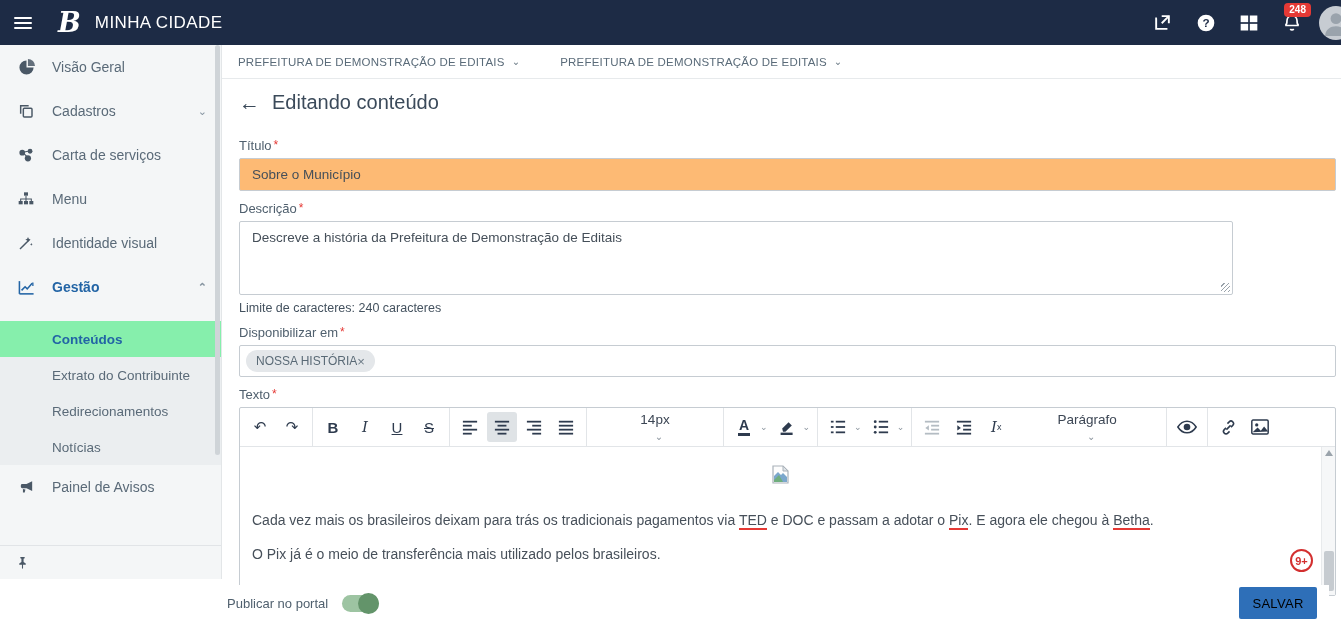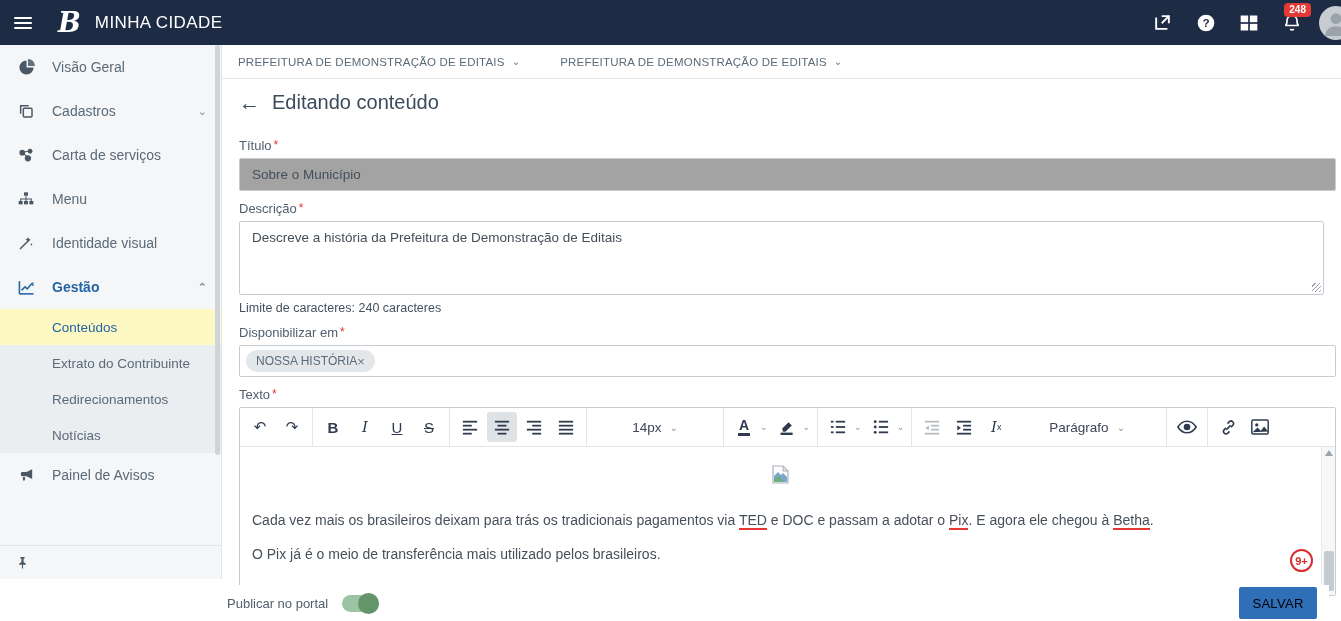--- a/index.html
+++ b/index.html
@@ -29,21 +29,21 @@
     background:#f4f6f7; border-right:1px solid #e3e6e8; z-index:20; }
   .side-item { height:44px; display:flex; align-items:center; padding:0 14px 0 16px;
     color:#5a6a78; font-size:14px; cursor:pointer; }
   .side-item .s-icon { width:20px; margin-right:16px; display:flex; justify-content:center; color:#4a5866; }
   .side-item .chev { margin-left:auto; color:#8795a1; font-size:11px; }
   .side-item.active { color:#2264a5; font-weight:bold; }
   .side-item.active .s-icon { color:#2264a5; }
   .submenu { background:#ebeef0; }
   .sub-item { height:36px; display:flex; align-items:center; padding-left:52px;
     color:#5a6a78; font-size:13.5px; cursor:pointer; }
-  .sub-item.active { background:#fef9c3; color:#2264a5; font-weight:normal; }
+  .sub-item.active { background:#86efac; color:#2264a5; font-weight:bold;margin-top:12px; }
   .side-bottom { position:absolute; bottom:0; left:0; width:100%; height:34px;
     border-top:1px solid #e1e4e7; display:flex; align-items:center; padding-left:16px; }
   .side-scroll { position:absolute; top:0; right:1px; width:5px; height:100%; }
   .side-scroll .thumb { position:absolute; top:0; width:5px; height:410px; background:#cfd4d8; border-radius:3px; }
 
   
   .context-bar { position:absolute; top:45px; left:222px; width:1119px; height:34px;
     background:#fff; border-bottom:1px solid #e7eaec; display:flex; align-items:center; padding:0 14px 0 16px; z-index:10; }
   .entity-sel { display:flex; align-items:center; gap:7px; color:#5a6b79; font-size:11.5px;
     letter-spacing:.2px; cursor:pointer; margin-right:40px; }
@@ -53,22 +53,22 @@
   
   .main { position:absolute; top:79px; left:222px; width:1119px; height:542px; background:#fff; }
   .page-title-row { display:flex; align-items:center; gap:12px; padding:12px 0 0 17px; color:#3b4a5a; }
   .back-arrow { font-size:21px; cursor:pointer; line-height:1; color:#3b4a5a; }
   .page-title { font-size:20px; }
 
   .form { padding:14px 0 0 17px; width:1098px; }
   .f-label { font-size:13px; color:#50606e; margin:10px 0 5px; }
   .req { color:#e53935; margin-left:2px; font-size:12px; vertical-align:top; }
   .t-input { width:1097px; height:33px; border:1px solid #c6ccd2; border-radius:2px;
-    padding:0 12px; font-size:13.5px; color:#454f59; font-family:"Liberation Sans",sans-serif; background:#a3a3a3; }
-  .t-area { position:relative; width:1085px; height:74px; border:1px solid #c6ccd2; border-radius:2px; background:#fff; }
+    padding:0 12px; font-size:13.5px; color:#454f59; font-family:"Liberation Sans",sans-serif; background:#fdba74; }
+  .t-area { position:relative; width:994px; height:74px; border:1px solid #c6ccd2; border-radius:2px; background:#fff; }
   .t-area .a-text { padding:8px 12px; font-size:13.5px; color:#454f59; }
   .resize-grip { position:absolute; right:2px; bottom:2px; width:9px; height:9px;
     background:repeating-linear-gradient(135deg, transparent 0 2px, #9aa3ab 2px 3px); cursor:nwse-resize; }
   .helper { font-size:12.5px; color:#44525f; margin-top:6px; }
   .chip-box { width:1097px; min-height:32px; border:1px solid #c6ccd2; border-radius:2px;
     display:flex; align-items:center; padding:3px 6px; background:#fff; }
   .chip { background:#e4e7ea; border-radius:12px; padding:4px 10px; font-size:12px; color:#5a6a76;
     display:flex; align-items:center; }
   .chip .x { cursor:pointer; color:#6c7a86; font-size:13px; line-height:1; }
 
@@ -79,22 +79,22 @@
   .tb-group:last-child { border-right:none; }
   .tb-btn { min-width:30px; height:30px; display:flex; align-items:center; justify-content:center;
     margin:0 1px; border-radius:3px; cursor:pointer; color:#2e3b4e; font-size:15px; }
   .tb-btn.active { background:#dfe3e6; }
   .tb-btn.disabled { color:#b4bcc3; cursor:default; }
   .tb-btn svg { display:block; }
   .glyph-b { font-weight:bold; }
   .glyph-i { font-style:italic; font-family:"DejaVu Serif",serif; }
   .glyph-u { text-decoration:underline; }
   .glyph-s { text-decoration:line-through; }
-  .tb-select { display:flex; align-items:center; justify-content:center; height:30px;
-    padding:0 8px; cursor:pointer; color:#3c4654; font-size:13.5px; }
+  .tb-select { display:flex; align-items:center; justify-content:space-between; height:30px;
+    padding:0 8px; cursor:pointer; color:#3c4654; font-size:13.5px;flex-direction:column; }
   .tb-select .chev { color:#8a949d; font-size:10px; margin-left:8px; }
   .sel-size { width:128px; }
   .sel-block { width:150px; }
   .mini-chev { color:#8a949d; font-size:9px; margin:0 3px 0 0; cursor:pointer; }
   .color-a { font-weight:bold; font-size:14px; border-bottom:3px solid #2e3b4e; line-height:1.1; padding:0 1px; }
   .clear-fmt { font-family:"DejaVu Serif",serif; font-style:italic; font-size:15px; }
   .clear-fmt sub { font-style:normal; font-size:9px; font-family:"Liberation Sans",sans-serif; }
 
   .ed-body { position:relative; height:148px; overflow:hidden; font-size:14px; color:#47505a; }
   .ed-inner { padding:10px 26px 0 12px; }

